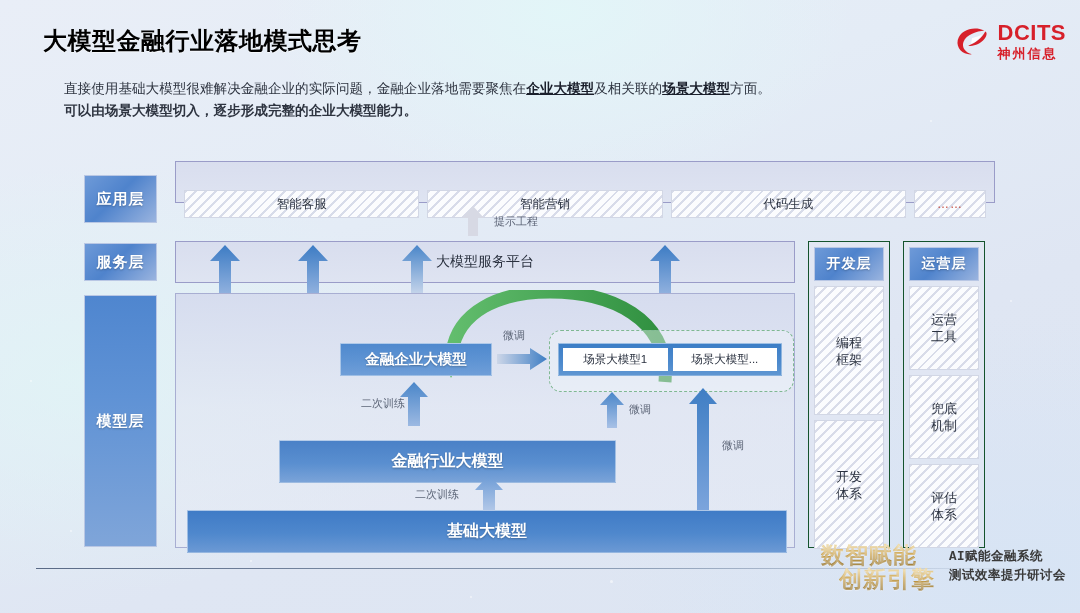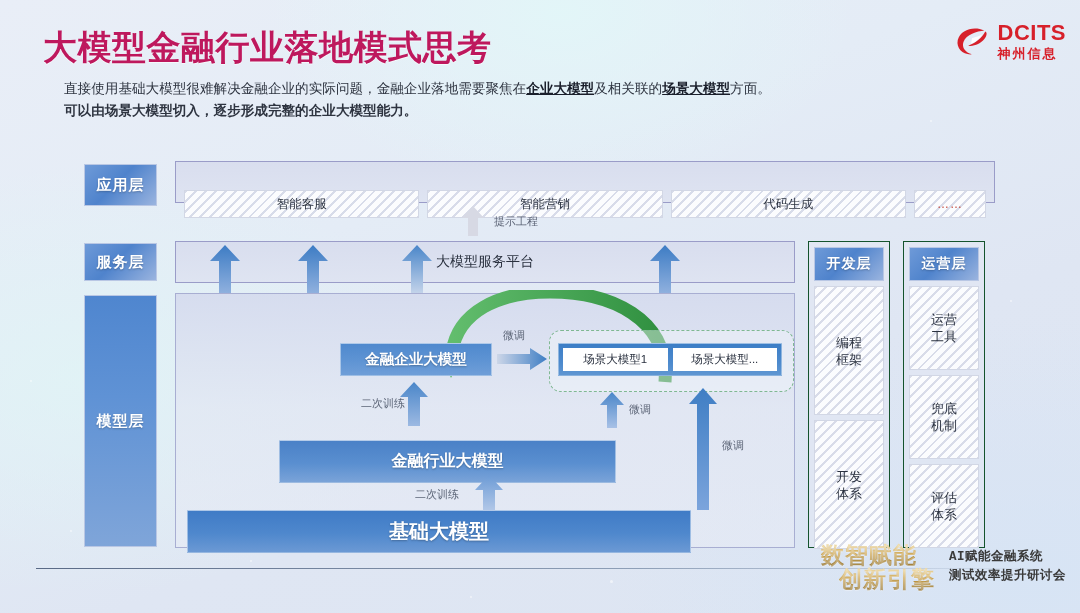--- a/index.html
+++ b/index.html
@@ -13,22 +13,22 @@
       radial-gradient(ellipse 600px 380px at 95% 95%, rgba(214,228,245,0.85) 0%, rgba(224,236,248,0) 70%),
       linear-gradient(160deg, #e9eef7 0%, #e4ecf6 35%, #dfe6f3 65%, #dde5f2 100%);
   }
   .stars { position:absolute; inset:0; pointer-events:none; opacity:.55; }
   .stars i { position:absolute; display:block; background:#fff; border-radius:50%; filter:blur(.4px); }
 
   
   .hdr { position: absolute; left: 0; top: 0; width: 1080px; height: 150px; }
   .title {
     position: absolute; left: 43px; top: 25px;
-    font-size: 34px; font-weight: bold; letter-spacing: .5px;
-    color: #be185d;
+    font-size: 24px; font-weight: bold; letter-spacing: .5px;
+    color: #000000;
     text-shadow: 0 1px 0 rgba(255,255,255,.6);
   }
   .sub {
     position: absolute; left: 64px; top: 78px; width: 900px;
     font-size: 13.6px; line-height: 22px; color: #2e3440;
   }
   .sub b { font-weight: bold; color: #1a1f2b; text-decoration: underline; }
   .sub .l2 { font-weight: bold; display:block; }
 
   
@@ -44,21 +44,21 @@
   
   .chip {
     position: absolute;
     background: linear-gradient(135deg,#6e9ad8 0%, #4f83cc 45%, #9ab4df 100%);
     border: 1px solid #b9c7e4;
     color: #fff; font-weight: bold; font-size: 15px;
     display: flex; align-items: center; justify-content: center;
     text-shadow: 0 1px 2px rgba(0,0,0,.25);
     letter-spacing: 1px;
   }
-  .chip-app  { left: 84px; top: 14px;  width: 73px; height: 42px; }
+  .chip-app  { left: 84px; top: 25px;  width: 73px; height: 48px; }
   .chip-svc  { left: 84px; top: 93px;  width: 73px; height: 38px; }
   .chip-model{ left: 84px; top: 145px; width: 73px; height: 252px;
                background: linear-gradient(180deg,#4f86cf 0%, #5f92d5 40%, #7fa5d9 100%); }
 
   
   .panel {
     position: absolute;
     background: linear-gradient(180deg, rgba(216,221,238,.95) 0%, rgba(222,227,241,.9) 100%);
     border: 1px solid #9a9cc8;
   }
@@ -101,21 +101,21 @@
   .m-ent {
     left: 340px; top: 193px; width: 152px; height: 33px; font-size: 14.5px;
     background: linear-gradient(180deg,#4f89ce 0%,#5d93d3 50%,#6f9ed8 100%);
   }
   .m-ind {
     left: 279px; top: 277px; width: 337px; height: 43px; font-size: 16px;
     background: linear-gradient(180deg,#4a81c7 0%,#5a8fd0 55%,#7aa3d8 100%);
     margin-top: 13px;
   }
   .m-base {
-    left: 187px; top: 360px; width: 504px; height: 43px; font-size: 20px;
+    left: 187px; top: 360px; width: 600px; height: 43px; font-size: 16px;
     background: linear-gradient(180deg,#3f7bc6 0%,#4f88cd 55%,#6b99d4 100%);
   }
 
   
   .scen-outer {
     position: absolute; left: 549px; top: 180px; width: 245px; height: 62px;
     border: 1px dashed #7fb892; border-radius: 12px;
     background: rgba(242,247,250,.45);
   }
   .scen-inner {

